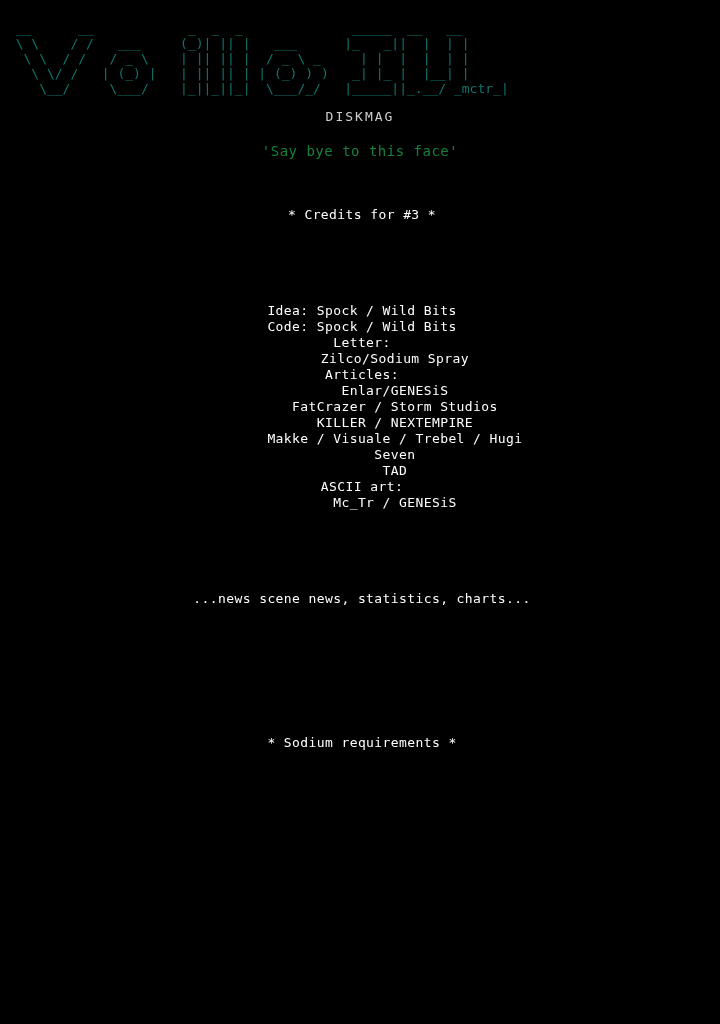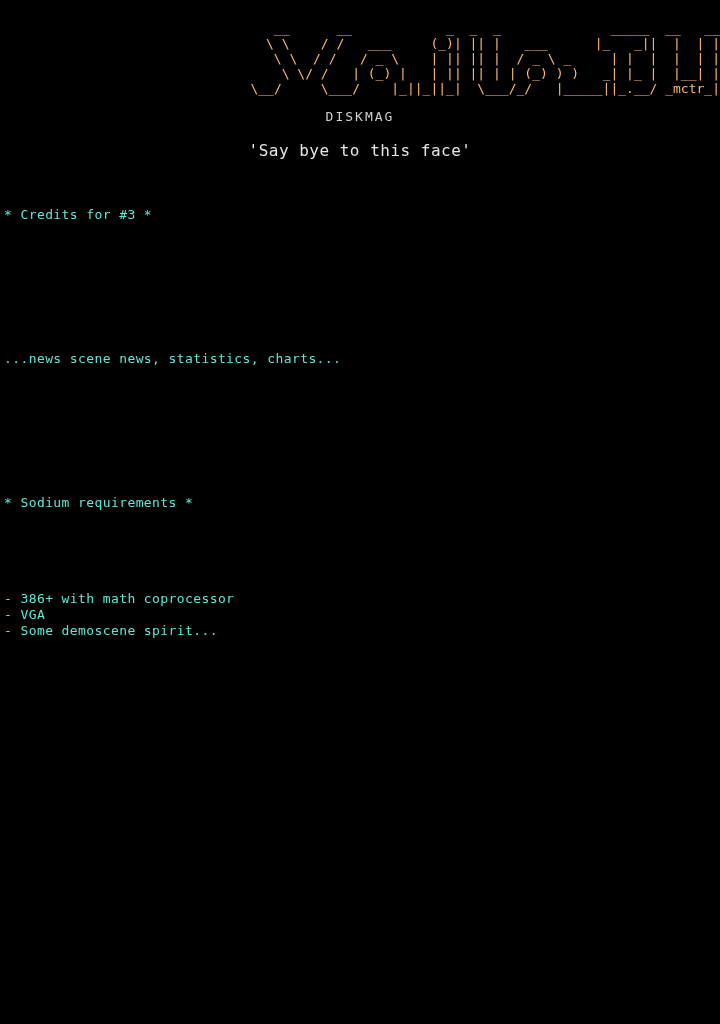--- a/index.html
+++ b/index.html
@@ -16,49 +16,50 @@
     width: 720px;
     min-height: 1024px;
     background: #000000;
     position: relative;
     overflow: hidden;
   }
   .ascii-logo {
     font-family: "DejaVu Sans Mono", "Liberation Mono", monospace;
     font-size: 13px;
     line-height: 15px;
-    color: #fdba74;
+    color: #0f766e;
     white-space: pre;
-    text-align: right;
+    text-align: left;
     padding-top: 8px;
     letter-spacing: 0px;
   }
   .subtitle {
     text-align: center;
     font-size: 13px;
     line-height: 16px;
     letter-spacing: 2px;
     color: #cfcfcf;
   }
   .tagline {
     text-align: center;
-    font-size: 16px;
+    font-size: 14px;
     line-height: 16px;
-    color: #e5e5e5;
+    color: #15803d;
     margin-top: 18px;
     letter-spacing: 0.5px;
   }
   .body-text {
     font-size: 13px;
     line-height: 16px;
     white-space: pre;
-    color: #5eead4;
+    color: #ffffff;
     padding-left: 4px;
     margin-top: 16px;
     letter-spacing: 0.4px;
+    text-align: center;
   }
   .section {
     white-space: pre;
     font-size: 13px;
     line-height: 16px;
     letter-spacing: 0.4px;
   }
   .spacer-sm { height: 16px; }
   .spacer-md { height: 32px; }
 </style>
@@ -73,31 +74,41 @@
     \ \/ /   | (_) |   | || || | | (_) ) )   _| |_ |  |__| |
      \__/     \___/    |_||_||_|  \___/_/   |_____||_.__/ _mctr_|</pre>
 
   <div class="subtitle">DISKMAG</div>
 
   <div class="tagline">'Say bye to this face'</div>
 
   <div class="body-text">
     <div class="section">* Credits for #3 *</div>
     <div class="spacer-sm"></div>
+    <div class="section" id="credits-lines">Idea: Spock / Wild Bits
+Code: Spock / Wild Bits
+Letter:
+        Zilco/Sodium Spray
+Articles:
+        Enlar/GENESiS
+        FatCrazer / Storm Studios
+        KILLER / NEXTEMPIRE
+        Makke / Visuale / Trebel / Hugi
+        Seven
+        TAD
+ASCII art:
+        Mc_Tr / GENESiS</div>
     <div class="spacer-sm"></div>
     <div class="section">...news scene news, statistics, charts...</div>
   </div>
 
   <div class="body-text">
     <div class="spacer-sm"></div>
     <div class="section">* Sodium requirements *</div>
     <div class="spacer-sm"></div>
-    <div class="section" id="requirements-lines">- 386+ with math coprocessor
-- VGA
-- Some demoscene spirit...</div>
   </div>
 
   <div class="body-text">
     <div class="spacer-md"></div>
     
     
     
   </div>
 
 </div>

